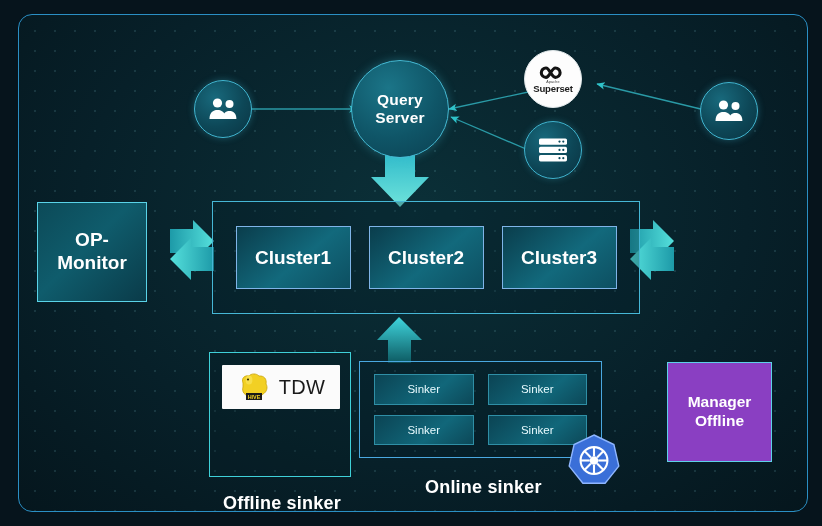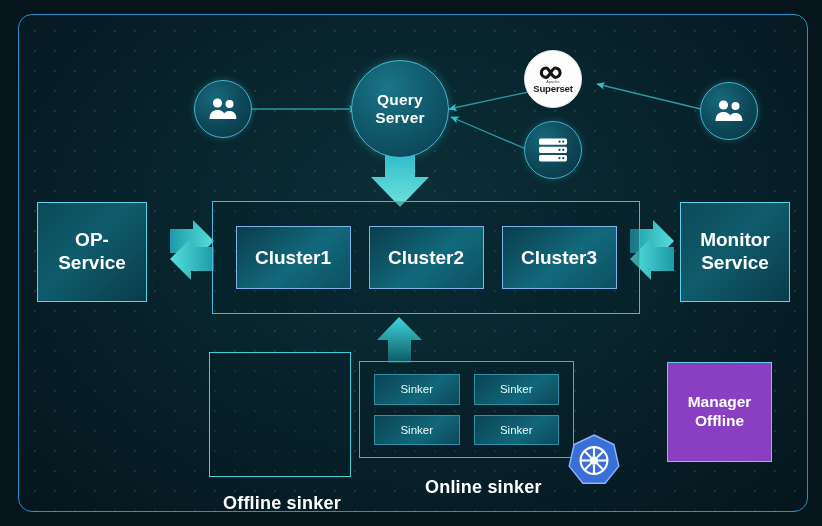--- a/index.html
+++ b/index.html
@@ -217,50 +217,54 @@
         <circle cx="9.5" cy="6" r="4.6" fill="#fff"></circle>
         <path d="M1.5,22 C1.5,15.5 5,13 9.5,13 C14,13 17.5,15.5 17.5,22 Z" fill="#fff"></path>
         <circle cx="21.5" cy="7" r="4" fill="#fff"></circle>
         <path d="M14.6,22 C14.6,16.4 17.6,14 21.5,14 C25.4,14 28.4,16.4 28.4,22 Z" fill="#fff"></path>
       </svg>
     </div>
 
     <div class="node card side-card" style="left:18px; top:187px; width:110px; height:100px;">
       <div>
         <div>OP-</div>
-        <div>Service</div>
+        <div>Monitor</div>
       </div>
     </div>
 
     <div class="node cluster-wrap" style="left:177px; top:186px; width:428px; height:113px;margin-left:16px;">
       <div style="display:flex; gap:18px; align-items:center; justify-content:center; height:100%;">
         <div class="card cluster-box" style="width:115px; height:63px;">
           <span>Cluster1</span>
         </div>
         <div class="card cluster-box" style="width:115px; height:63px;">
           <span>Cluster2</span>
         </div>
         <div class="card cluster-box" style="width:115px; height:63px;">
           <span>Cluster3</span>
         </div>
       </div>
     </div>
 
-    <div class="node card side-card" style="left:661px; top:187px; width:110px; height:100px;">
-      <div>
-        <div>Monitor</div>
-        <div>Service</div>
-      </div>
-    </div>
 
     <div class="node offline-wrap" style="left:190px; top:337px; width:142px; height:125px;">
+      <div class="logo-chip" style="position:absolute; left:12px; top:12px; width:118px; height:44px;">
+        <svg width="34" height="32" viewBox="0 0 34 32">
+          <path d="M6,12 C4,7 8,4 12,5 C14,2.5 19,2 22,5 C27,4.5 30,8 29,13 C31,16 30,21 26,23 C23,27 17,28 13,25 C8,25 4.5,21 6,16 Z" fill="#f2d024" stroke="#c9a50b" stroke-width="0.8"></path>
+          <ellipse cx="12" cy="9" rx="3.4" ry="4.6" fill="#f7de4a"></ellipse>
+          <circle cx="11" cy="8.5" r="1.1" fill="#3a3000"></circle>
+          <path d="M9,22 L25,22 L25,29 L9,29 Z" fill="#1a1a1a"></path>
+          <text x="17" y="28" font-family="Liberation Sans, sans-serif" font-size="5.4" font-weight="bold" fill="#f2d024" text-anchor="middle">HIVE</text>
+        </svg>
+        <span style="font-size:20px;color:#1a1a1a;margin-left:8px;letter-spacing:.4px;">TDW</span>
+      </div>
     </div>
     <div class="caption" style="left:204px; top:478px;">Offline sinker</div>
 
-    <div class="node online-wrap" style="left:340px; top:346px; width:215px; height:97px;">
+    <div class="node online-wrap" style="left:340px; top:346px; width:243px; height:97px;">
       <div style="display:grid; grid-template-columns:1fr 1fr; gap:10px 14px;
                   padding:12px 14px; height:100%;">
         <div class="sinker-box">
           <span>Sinker</span>
         </div>
         <div class="sinker-box">
           <span>Sinker</span>
         </div>
         <div class="sinker-box">
           <span>Sinker</span>

